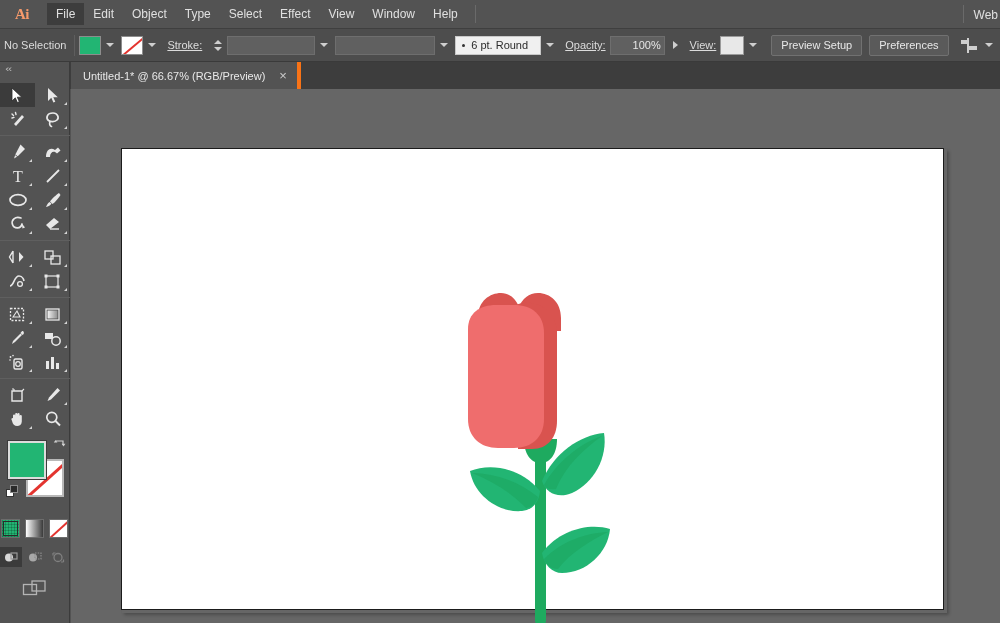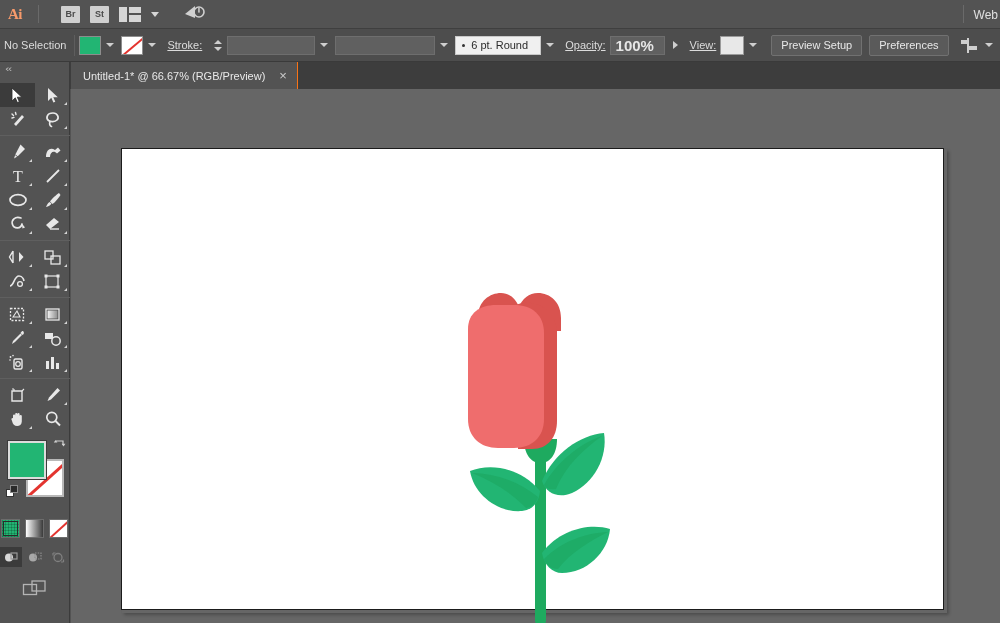--- a/index.html
+++ b/index.html
@@ -12,20 +12,21 @@
     -webkit-font-smoothing: antialiased;
   }
   #app { position: relative; width: 1000px; height: 623px; }
 
   
   .menubar {
     position: absolute; left: 0; top: 0; width: 1000px; height: 29px;
     background: #535353;
     display: flex; align-items: center;
     border-bottom: 1px solid #3f3f3f;
+    padding-left: 7px;
   }
   .ai-logo {
     width: 30px; height: 29px;
     display: flex; align-items: center; justify-content: center;
     color: #f79a6b; font-size: 15px; font-weight: bold;
     font-family: "Liberation Serif", serif;
     letter-spacing: -0.5px;
   }
   .menu-items { display: flex; align-items: center; height: 29px; margin-left: 10px; }
   .menu-item {
@@ -97,22 +98,22 @@
     display: flex; flex-direction: column; justify-content: center; gap: 3px;
   }
   .stepper i {
     width: 0; height: 0; border-left: 4px solid transparent;
     border-right: 4px solid transparent; display: block; margin: 0 auto;
   }
   .stepper i.up { border-bottom: 4px solid #cfcfcf; }
   .stepper i.dn { border-top: 4px solid #cfcfcf; }
   .field {
     height: 19px; background: #606060; border: 1px solid #6e6e6e;
-    display: flex; align-items: center; padding: 0 5px;
-    color: #e6e6e6; font-size: 15px; font-weight: bold;
+    display: flex; align-items: center; padding: 0 22px;
+    color: #e6e6e6; font-size: 11px;
   }
   .field.wide { width: 88px; }
   .field.opacity { width: 55px; }
   .profile-field {
     width: 100px; height: 19px; background: #606060;
     border: 1px solid #6e6e6e;
   }
   .brush-field {
     width: 86px; height: 19px; background: #f0f0f0; border: 1px solid #c8c8c8;
     display: flex; align-items: center; gap: 6px; padding: 0 6px;
@@ -142,21 +143,21 @@
   
   .tabbar {
     position: absolute; left: 0; top: 62px; width: 1000px; height: 27px;
     background: #3d3d3d;
   }
   .tab {
     position: absolute; left: 71px; top: 0; height: 27px;
     background: #535353;
     display: flex; align-items: center; padding: 0 10px 0 12px;
     font-size: 11px; color: #e8e8e8; gap: 14px;
-    border-right: 1px solid #f97316;
+    border-right: 4px solid #f97316;
   }
   .tab-close { font-size: 13px; color: #cccccc; line-height: 11px; }
 
   
   .toolbar {
     position: absolute; left: 0; top: 62px; width: 70px; height: 561px;
     background: #535353;
     border-right: 1px solid #3b3b3b;
   }
   .tb-grip {
@@ -261,38 +262,32 @@
     position: absolute; left: 336px; top: 142px; width: 170px; height: 340px;
   }
 </style>
 </head>
 <body>
 
 <div id="app">
 
   <div class="menubar">
     <div class="ai-logo">Ai</div>
+    <div class="menu-items">
+      <div class="menu-item active">File</div>
+      <div class="menu-item">Edit</div>
+      <div class="menu-item">Object</div>
+      <div class="menu-item">Type</div>
+      <div class="menu-item">Select</div>
+      <div class="menu-item">Effect</div>
+      <div class="menu-item">View</div>
+      <div class="menu-item">Window</div>
+      <div class="menu-item">Help</div>
+    </div>
     <div class="menu-sep"></div>
-    <div class="mb-right">
-      <div class="sq-btn">Br</div>
-      <div class="sq-btn">St</div>
-      <div class="arrange-icon">
-        <i class="a"></i>
-          <i class="b"></i>
-          <i class="c"></i>
-      </div>
-      <div class="chev"></div>
-      <div style="margin-left:14px;">
-        <svg width="22" height="18" viewBox="0 0 22 18">
-          <path d="M2 11 L12 3 L12 15 Z" fill="#d0d0d0"></path>
-          <circle cx="16" cy="9" r="5" fill="none" stroke="#d0d0d0" stroke-width="1.6"></circle>
-          <rect x="15.2" y="4.6" width="1.5" height="5" fill="#d0d0d0"></rect>
-        </svg>
-      </div>
-    </div>
     <div class="web-divider"></div>
     <div class="web-label">Web</div>
   </div>
 
   <div class="controlbar">
     <div class="cb-label">No Selection</div>
     <div class="cb-sep"></div>
 
     <div class="swatch-box"></div>
     <div class="mini-chev"></div>

